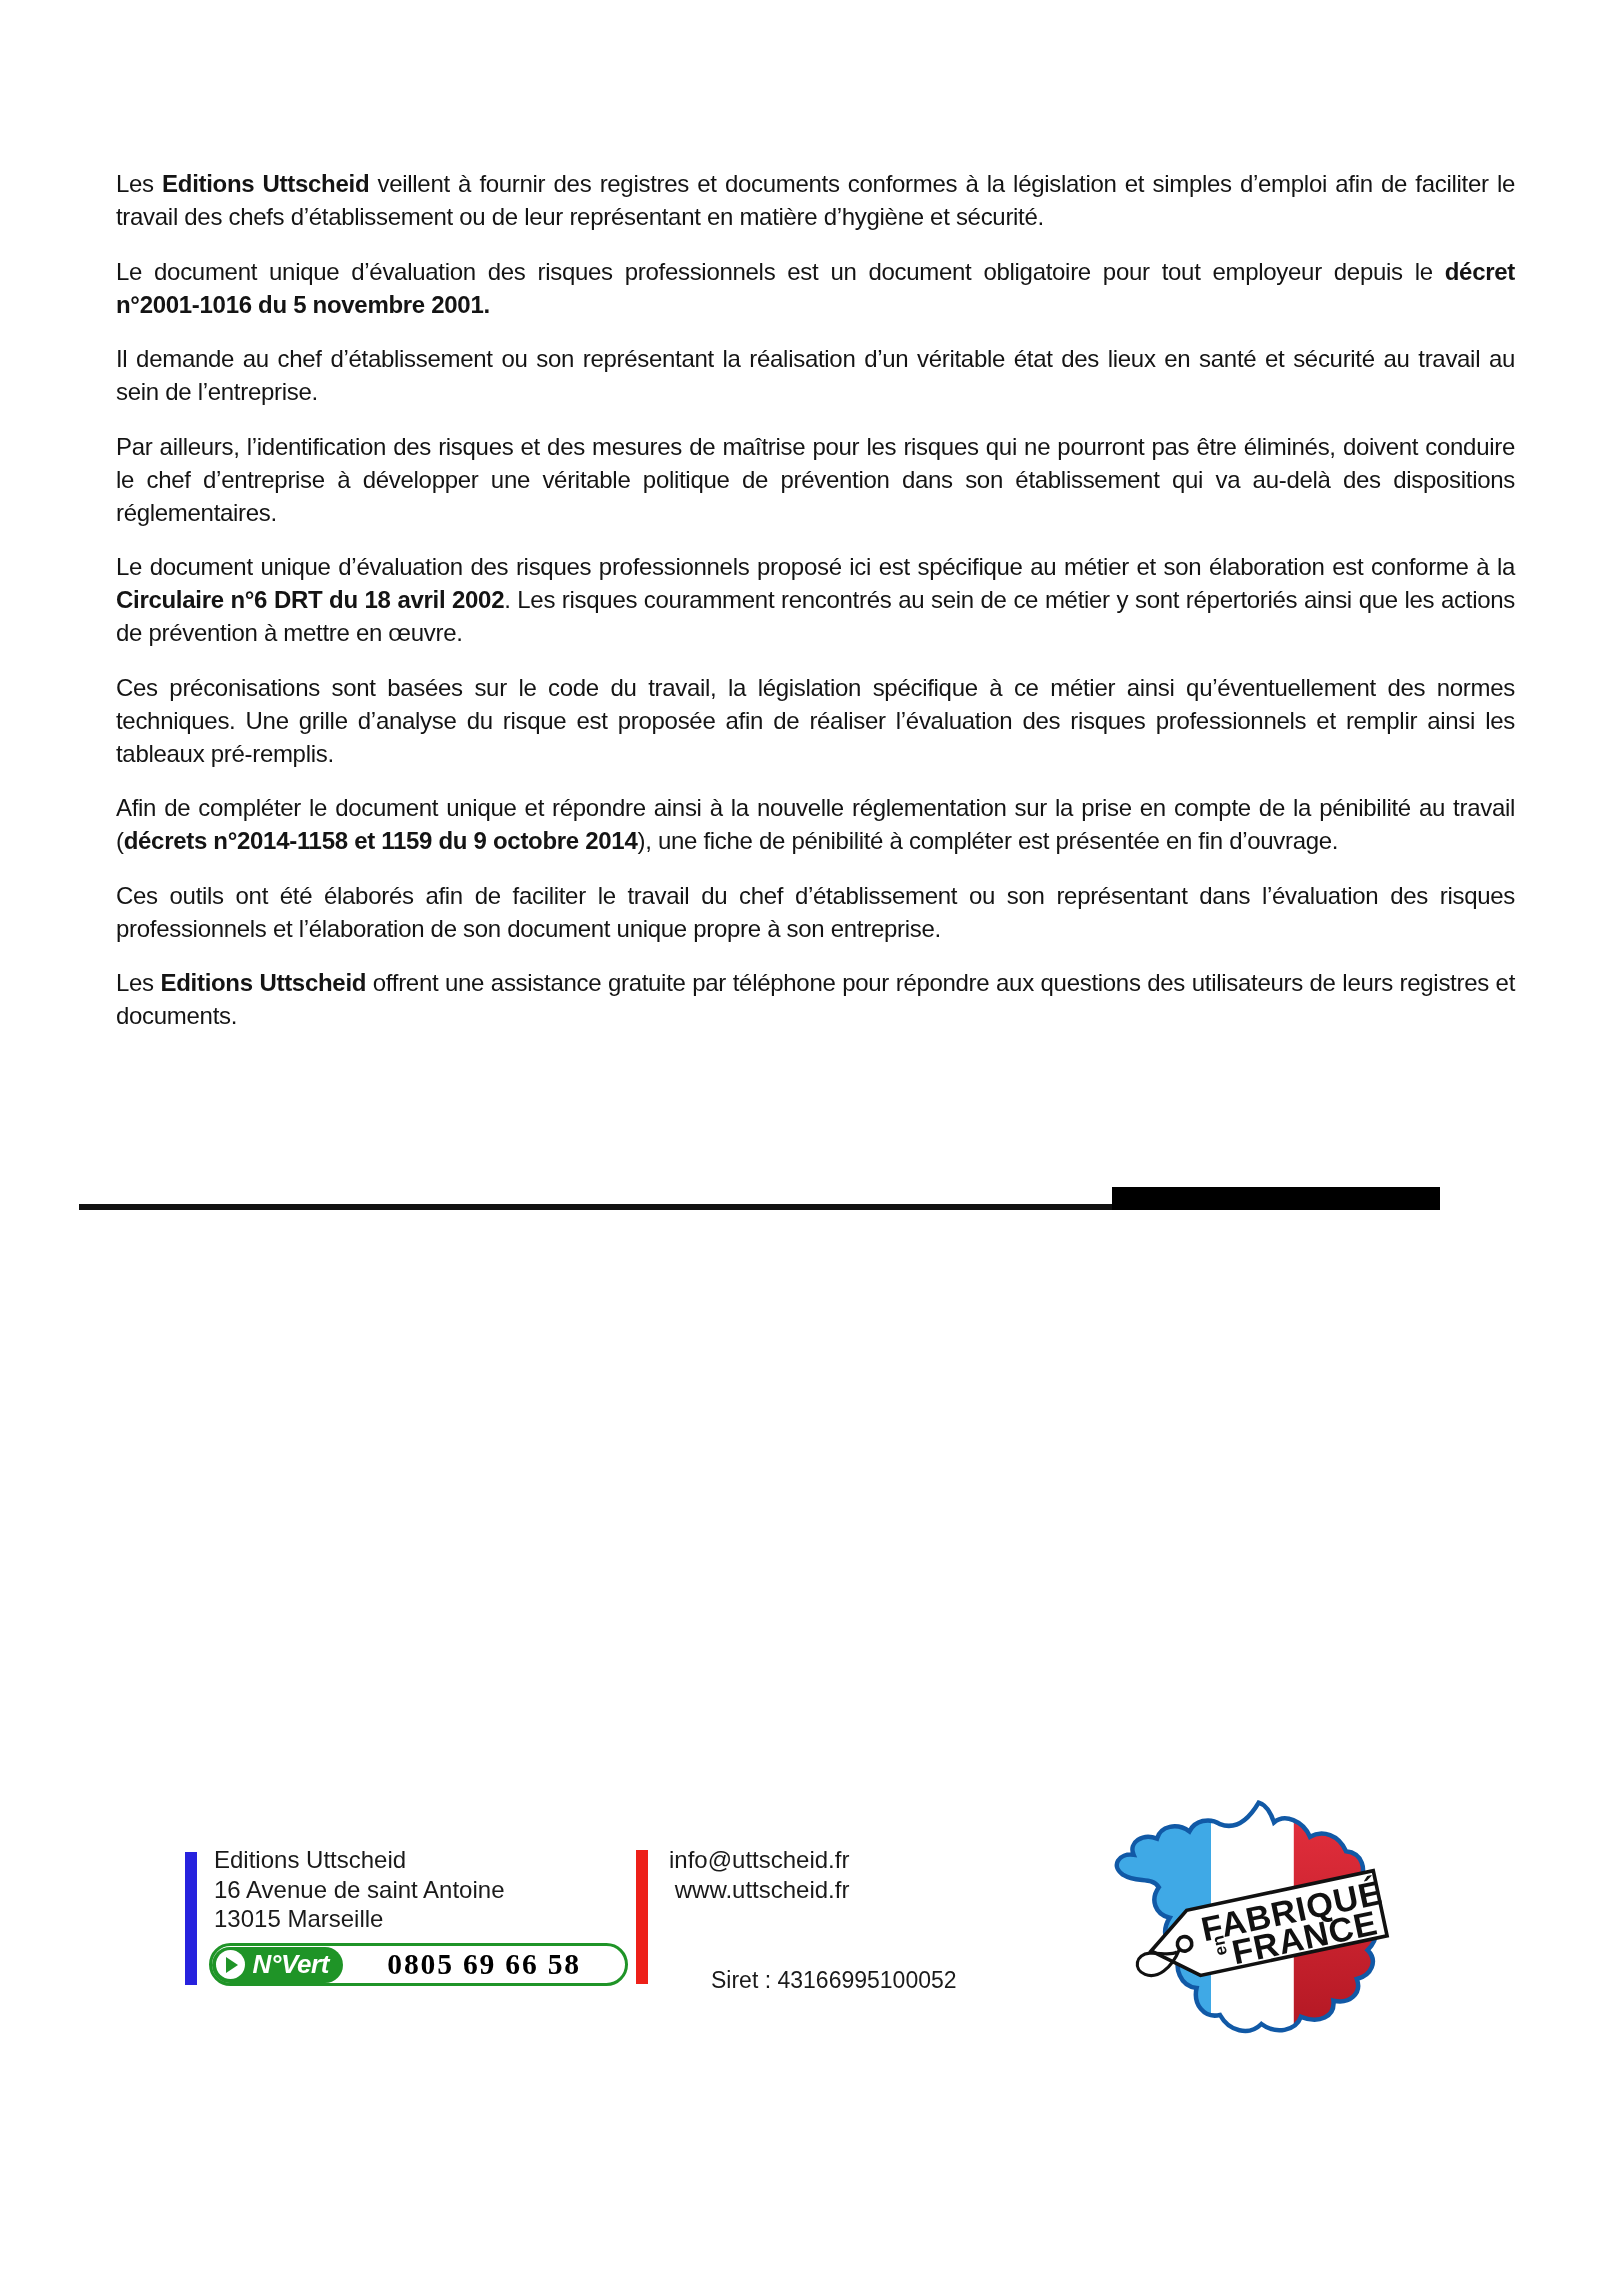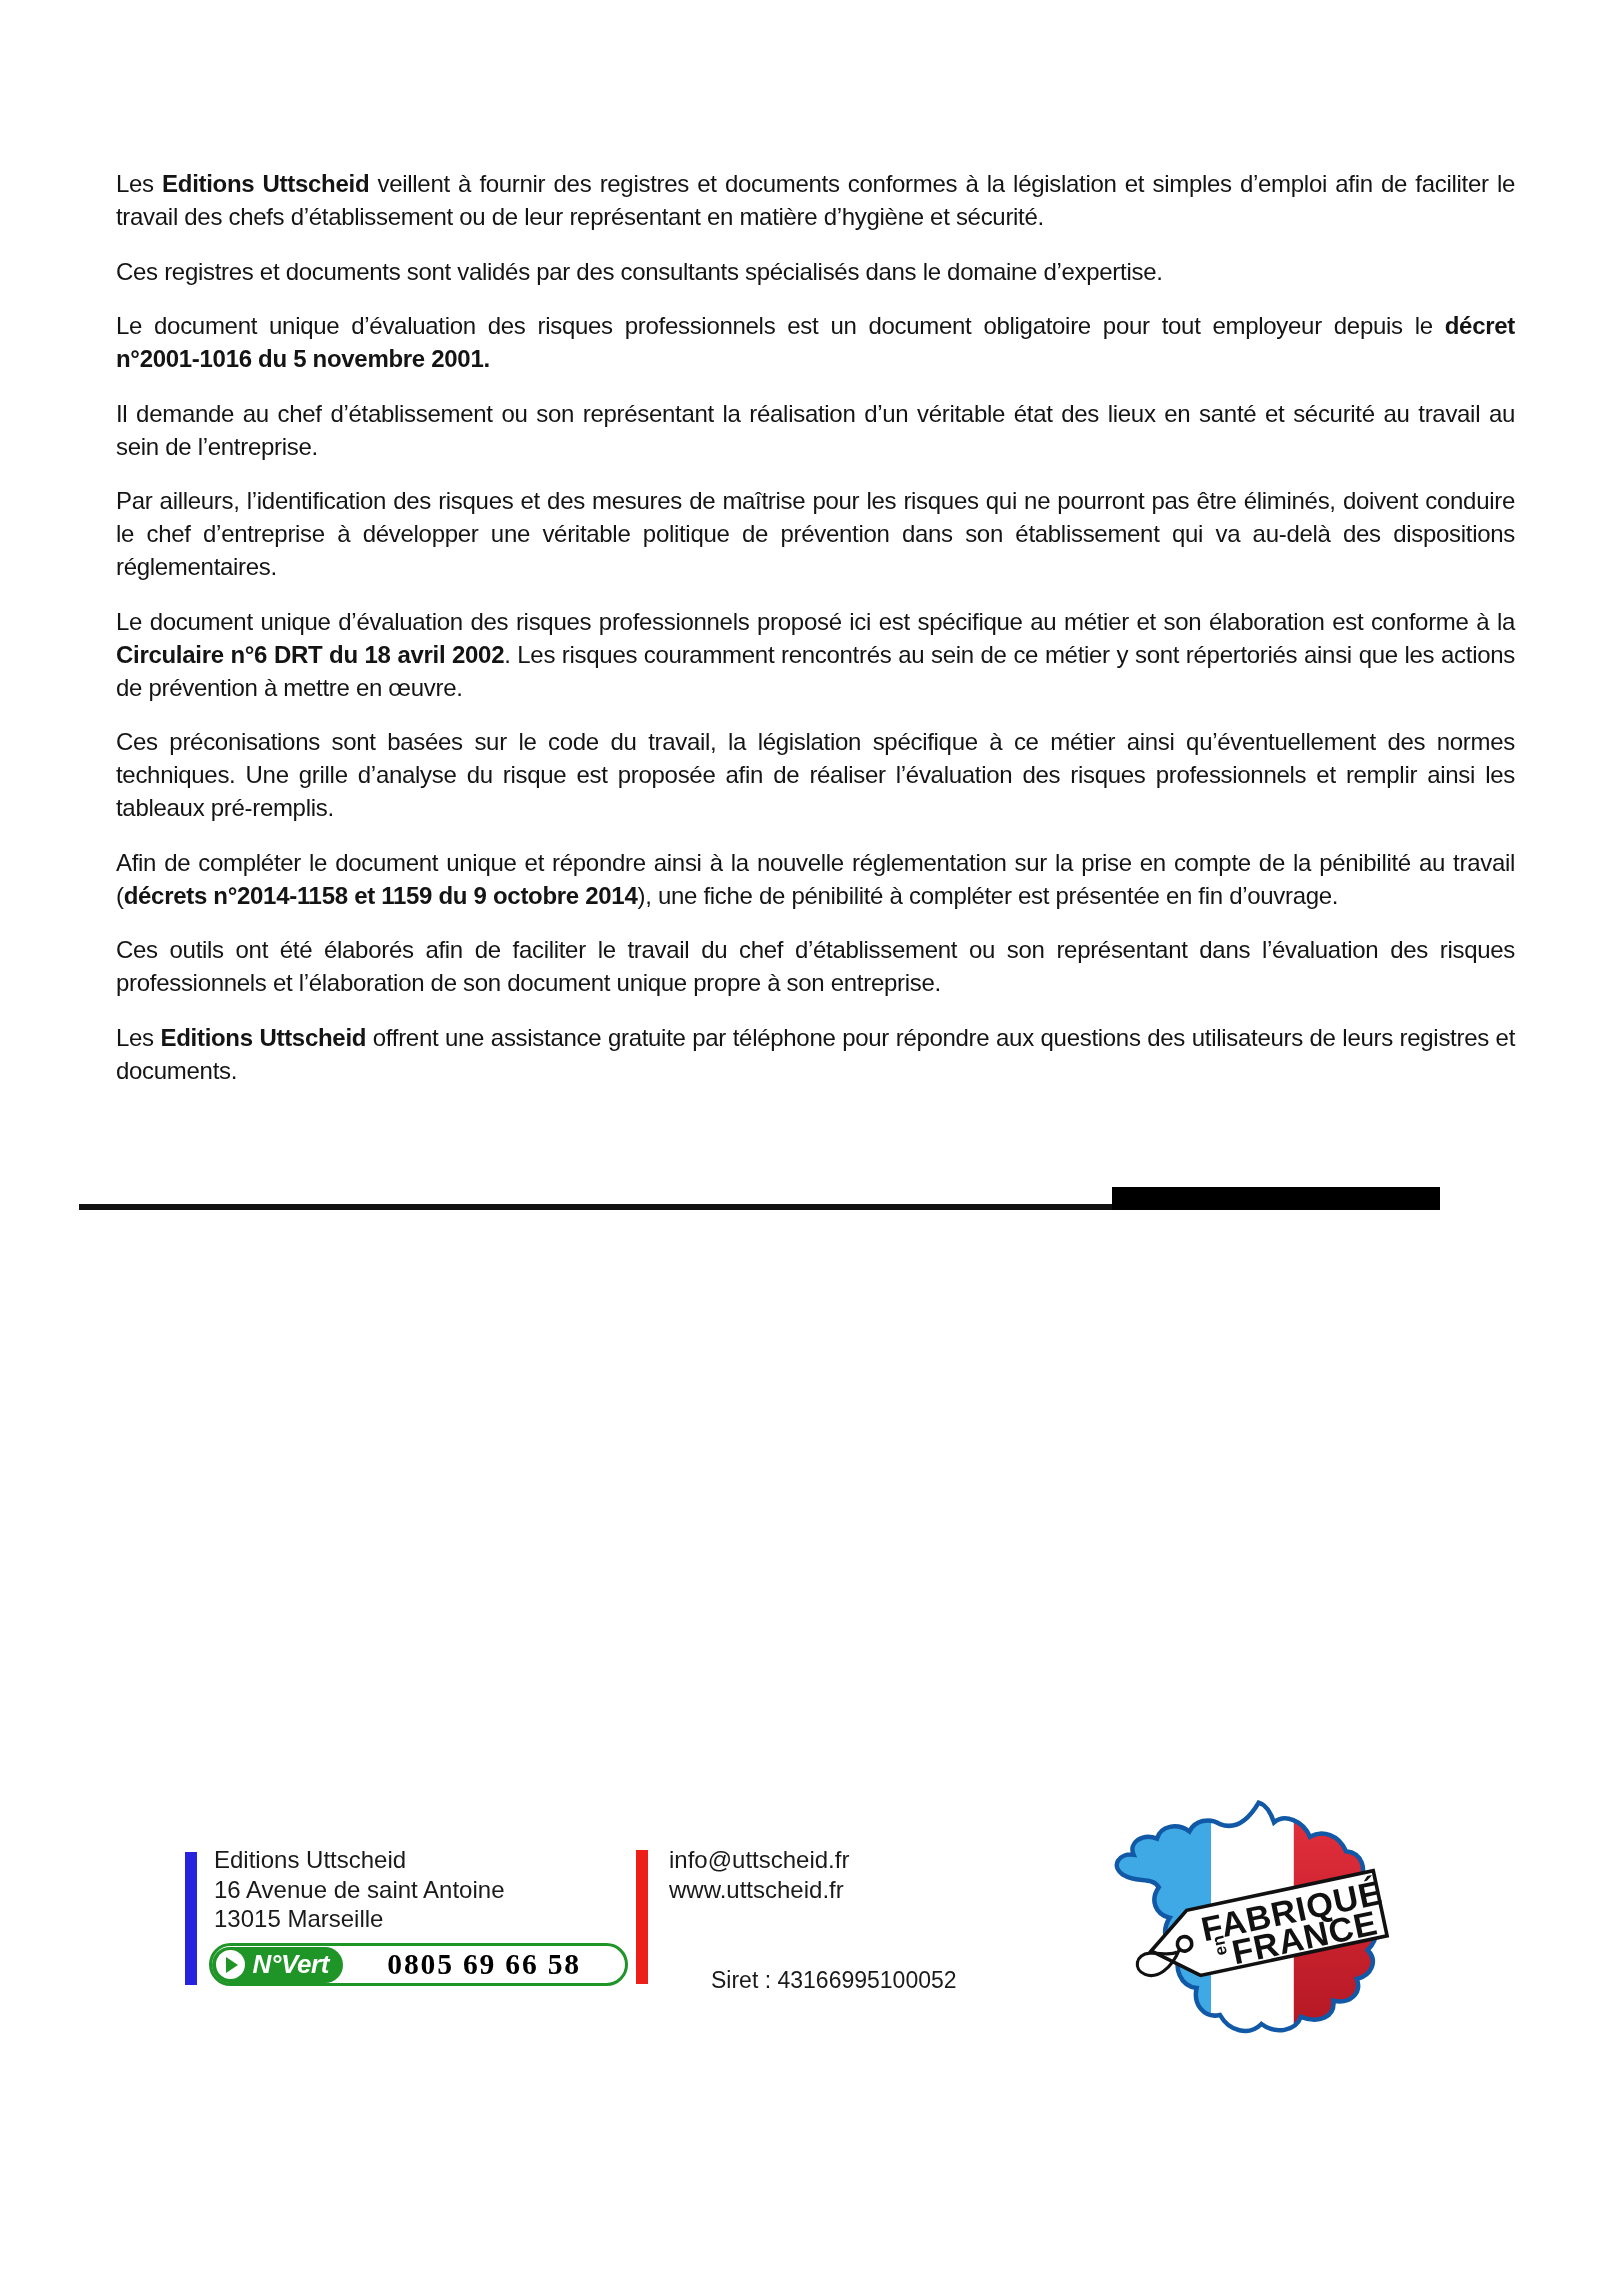--- a/index.html
+++ b/index.html
@@ -14,21 +14,21 @@
   }
   .text-block p{margin:0 0 21.5px 0;text-align:justify;}
   .text-block b{font-weight:bold;}
   
   .divider-line{position:absolute;left:79px;top:1204px;width:1034px;height:6.3px;background:#111111;}
   .divider-block{position:absolute;left:1112px;top:1187px;width:328px;height:23px;background:#000000;}
   
   .blue-bar{position:absolute;left:185px;top:1852px;width:11.6px;height:133px;background:#2722de;}
   .red-bar{position:absolute;left:636px;top:1850px;width:11.6px;height:134px;background:#ed2019;}
   .address{position:absolute;left:214px;top:1845px;font-size:24px;line-height:29.6px;color:#1a1a1a;}
-  .contact{position:absolute;left:669px;top:1845px;font-size:24px;line-height:30px;color:#1a1a1a;}
+  .contact{position:absolute;left:669px;top:1845px;font-size:24px;line-height:30px;color:#1a1a1a;text-align:right;}
   .siret{position:absolute;left:669px;top:1967px;font-size:23px;color:#1a1a1a;margin-left:42px;}
   
   .badge{
     position:absolute;left:209px;top:1943px;width:419px;height:43px;box-sizing:border-box;
     background:#ffffff;border:3.6px solid #1f9427;border-radius:23px;
     display:flex;align-items:center;
   }
   .badge-left{
     height:36px;background:#1f9427;border-radius:19.7px;
     display:flex;align-items:center;padding:0 14.3px 0 3.6px;flex:0 0 auto;justify-content:space-between;
@@ -45,21 +45,20 @@
   
   .bottom-bar{position:absolute;left:79px;top:2276px;width:1453px;height:17px;background:#000000;}
 </style>
 </head>
 <body>
 
 <div class="page">
 
   <div class="text-block" id="paragraphs">
       <p><span>Les </span><b>Editions Uttscheid</b><span> veillent à fournir des registres et documents conformes à la législation et simples d’emploi afin de faciliter le travail des chefs d’établissement ou de leur représentant en matière d’hygiène et sécurité.</span></p>
-      <p><span>Ces registres et documents sont validés par des consultants spécialisés dans le domaine d’expertise.</span></p>
       <p><span>Le document unique d’évaluation des risques professionnels est un document obligatoire pour tout employeur depuis le </span><b>décret n°2001-1016 du 5 novembre 2001.</b></p>
       <p><span>Il demande au chef d’établissement ou son représentant la réalisation d’un véritable état des lieux en santé et sécurité au travail au sein de l’entreprise.</span></p>
       <p><span>Par ailleurs, l’identification des risques et des mesures de maîtrise pour les risques qui ne pourront pas être éliminés, doivent conduire le chef d’entreprise à développer une véritable politique de prévention dans son établissement qui va au-delà des dispositions réglementaires.</span></p>
       <p><span>Le document unique d’évaluation des risques professionnels proposé ici est spécifique au métier et son élaboration est conforme à la </span><b>Circulaire n°6 DRT du 18 avril 2002</b><span>. Les risques couramment rencontrés au sein de ce métier y sont répertoriés ainsi que les actions de prévention  à mettre en œuvre.</span></p>
       <p><span>Ces préconisations sont basées sur le code du travail, la législation spécifique à ce métier ainsi qu’éventuellement des normes techniques. Une grille d’analyse du risque est proposée afin de réaliser l’évaluation des risques professionnels et remplir ainsi les tableaux pré-remplis.</span></p>
       <p><span>Afin de compléter le document unique et répondre ainsi à la nouvelle réglementation  sur la prise en compte de la pénibilité au travail (</span><b>décrets n°2014-1158 et 1159 du 9 octobre 2014</b><span>), une fiche de pénibilité à compléter est présentée en fin d’ouvrage.</span></p>
       <p><span>Ces outils ont été élaborés afin de faciliter le travail du chef d’établissement ou son représentant dans l’évaluation des risques professionnels et l’élaboration de son document unique propre à son entreprise.</span></p>
       <p><span>Les </span><b>Editions Uttscheid</b><span> offrent une assistance gratuite par téléphone pour répondre aux questions des utilisateurs de leurs registres et documents.</span></p>
     </div>
 

